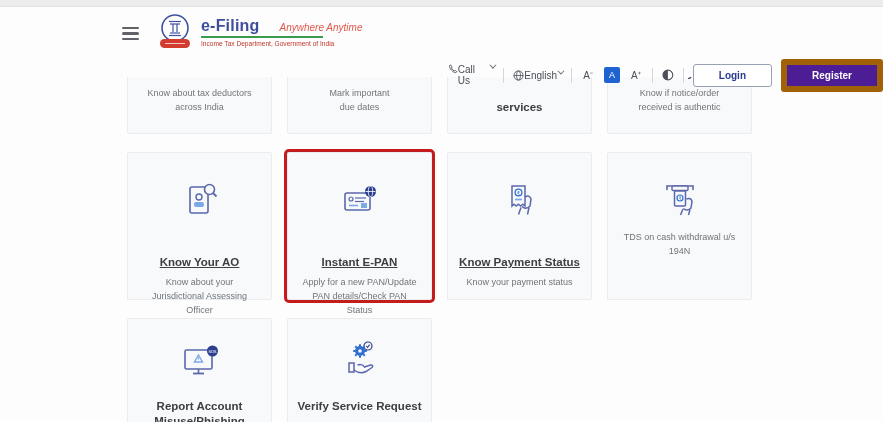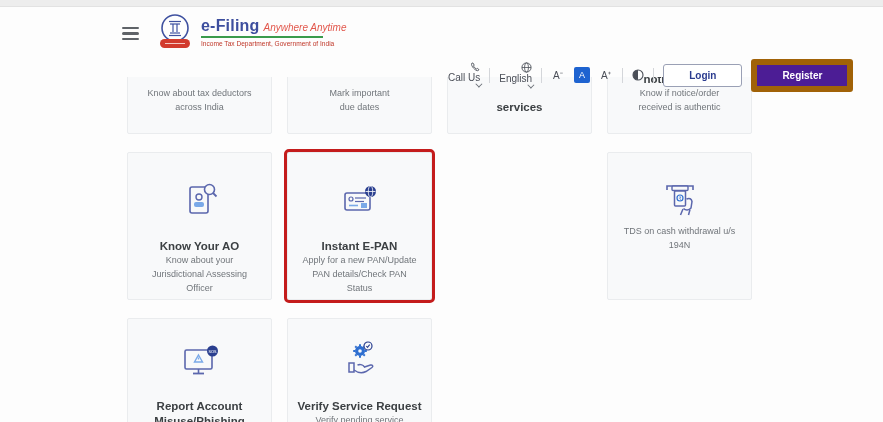--- a/index.html
+++ b/index.html
@@ -20,51 +20,51 @@
   
   .hamburger { position:absolute; left:122px; top:27px; width:17px; height:13px;
     display:flex; flex-direction:column; justify-content:space-between; z-index:6; cursor:pointer; }
   .hamburger span { display:block; height:2.2px; background:#5f6368; border-radius:2px; }
 
   
   .emblem { position:absolute; left:156px; top:12px; width:38px; height:40px; z-index:6; }
 
   
   .brand { position:absolute; left:201px; top:17px; z-index:6; }
-  .brand-line1 { display:flex; align-items:baseline; gap:4px; }
+  .brand-line1 { display:flex; align-items:baseline; gap:20px; }
   .brand-title { font-size:16px; font-weight:bold; color:#3d4e9e; letter-spacing:.2px; }
   .brand-tagline { font-size:10px; font-style:italic; color:#e2574c; }
   .brand-underline { height:2px; background:#3a9b4c; width:122px; margin-top:1px; }
   .brand-dept { font-size:6.6px; color:#c0392b; margin-top:2px; }
 
   
   .toolbar { position:absolute; top:62px; left:448px; height:26px; z-index:6;
     display:flex; align-items:center; gap:9px; font-size:10px; color:#4a4e57; }
-  .tb-item { display:flex; align-items:flex-end; gap:0; cursor:pointer;flex-direction:column; }
+  .tb-item { display:flex; align-items:flex-start; gap:0; cursor:pointer; }
   .tb-divider { width:1px; height:15px; background:#d4d6da; }
   .chev { width:5px; height:5px; border-right:1.3px solid #6a6e76; border-bottom:1.3px solid #6a6e76;
     transform:rotate(45deg) translateY(-2px); display:inline-block; }
   .font-btn { font-size:10px; color:#4a4e57; cursor:pointer; padding:1px 2px; }
   .font-btn.active { background:#1e63d0; color:#fff; border-radius:2px; width:16px; height:16px;
     display:flex; align-items:center; justify-content:center; font-size:9px; }
   .btn { border-radius:3px; font-size:10px; font-weight:bold; padding:5px 25px; cursor:pointer; }
   .btn-login { background:#fff; border:1px solid #9aa0b5; color:#2a3b8f; }
   .btn-register { background:#4c1d95; border:6px solid #a16207; color:#fff; }
 
   
   .card { position:absolute; width:145px; background:#f8f9fa; border:1px solid #eaecee;
     border-radius:2px; text-align:center; cursor:pointer; z-index:1; }
   .card-title { font-size:11.5px; font-weight:bold; color:#3c4043; white-space:pre-line; line-height:1.3; }
-  .card-sub { font-size:9px; color:#70757a; white-space:pre-line; line-height:1.55; }
+  .card-sub { font-size:9px; color:#70757a; white-space:pre-line; line-height:1.55; margin-top:6px; }
   .row1 { top:14px; height:120px; }
   .row1 .card-bottom { position:absolute; bottom:18px; left:4px; right:4px; }
   .row2 { top:152px; height:148px; padding-top:24px; }
   .row3 { top:318px; height:150px; padding-top:18px; }
   .icon-wrap { height:48px; display:flex; align-items:center; justify-content:center; }
-  .row2 .card-title { margin-top:14px; }
+  .row2 .card-title { margin-top:30px;text-decoration:underline; }
   .row3 .card-title { margin-top:14px; }
   .col1 { left:127px; } .col2 { left:287px; } .col3 { left:447px; } .col4 { left:607px; }
   .highlight { outline:3px solid #c41c1c; outline-offset:0px; z-index:2; }
 
   
   .chatbot { position:absolute; right:0; bottom:0; z-index:10; width:110px; height:50px; }
   .chat-bar { position:absolute; right:0; bottom:0; width:55px; height:21px; background:#2a3b8f;
     border-top-left-radius:4px; color:#fff; font-size:9px; display:flex; align-items:center;
     justify-content:center; cursor:pointer; }
   .chat-up { position:absolute; right:18px; bottom:25px; width:22px; height:20px; background:#3f51c1;
@@ -198,20 +198,34 @@
         <ellipse cx="32.5" cy="12.5" rx="2.2" ry="5.2" fill="none" stroke="#ffffff" stroke-width="0.8"></ellipse>
         <line x1="27.5" y1="12.5" x2="37.5" y2="12.5" stroke="#ffffff" stroke-width="0.8"></line>
       </svg>
     </div>
     <div class="card-title">Instant E-PAN</div>
     <div class="card-sub">Apply for a new PAN/Update
 PAN details/Check PAN
 Status</div>
   </div>
 
+  <div class="card row2 col3">
+    <div class="icon-wrap">
+      <svg width="44" height="44" viewBox="0 0 44 44" fill="none">
+        <path d="M14 7 h13 v20 l-2.2 -1.8 -2.2 1.8 -2.2 -1.8 -2.2 1.8 -2.2 -1.8 -2 1.8 Z" stroke="#5b67ad" stroke-width="1.5" fill="#f8f9fa"></path>
+        <circle cx="20.5" cy="13.5" r="3.4" stroke="#2f6fd0" stroke-width="1.3"></circle>
+        <text x="20.5" y="15.6" font-size="5.5" fill="#2f6fd0" text-anchor="middle" font-family="DejaVu Sans, sans-serif">₹</text>
+        <line x1="17" y1="20.5" x2="24" y2="20.5" stroke="#7aa9e8" stroke-width="1.7"></line>
+        <path d="M27 18 c3.5 -2 5.5 -0.5 6 2 l-1 7 c-2.5 3 -6 2.5 -8 0.5" stroke="#5b67ad" stroke-width="1.5"></path>
+        <path d="M23 28.5 l-2.5 7 M31 28.5 l-1.5 7" stroke="#5b67ad" stroke-width="1.5"></path>
+      </svg>
+    </div>
+    <div class="card-title">Know Payment Status</div>
+    <div class="card-sub">Know your payment status</div>
+  </div>
 
   <div class="card row2 col4">
     <div class="icon-wrap">
       <svg width="44" height="44" viewBox="0 0 44 44" fill="none">
         <path d="M9 11 v-4 h26 v4" stroke="#5b67ad" stroke-width="1.6"></path>
         <rect x="14" y="7" width="16" height="4.5" rx="1" stroke="#5b67ad" stroke-width="1.4" fill="#f8f9fa"></rect>
         <rect x="16.5" y="12" width="11" height="15" rx="1" stroke="#5b67ad" stroke-width="1.5" fill="#f8f9fa"></rect>
         <circle cx="22" cy="19" r="3" stroke="#2f6fd0" stroke-width="1.2"></circle>
         <text x="22" y="21" font-size="4.8" fill="#2f6fd0" text-anchor="middle" font-family="DejaVu Sans, sans-serif">₹</text>
         <path d="M28.5 20 c3 -1.5 5 0 5.5 2.5 l-1 6.5 c-2 2.5 -5.5 2.5 -7.5 0.5" stroke="#5b67ad" stroke-width="1.5"></path>

